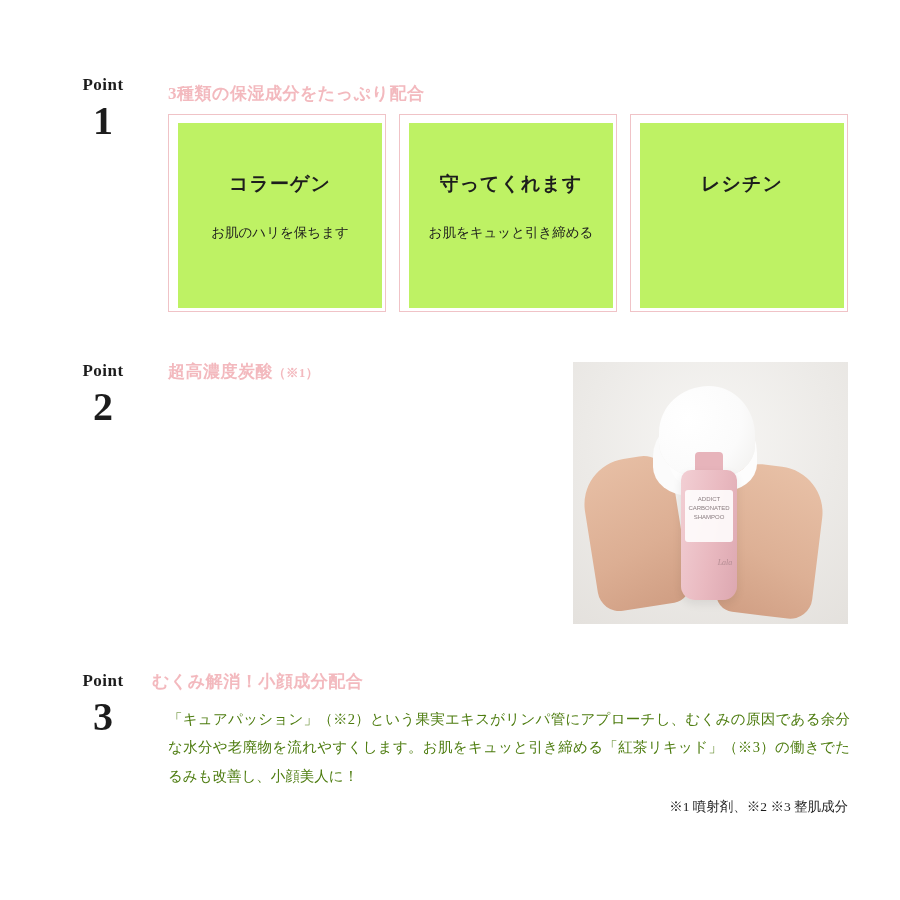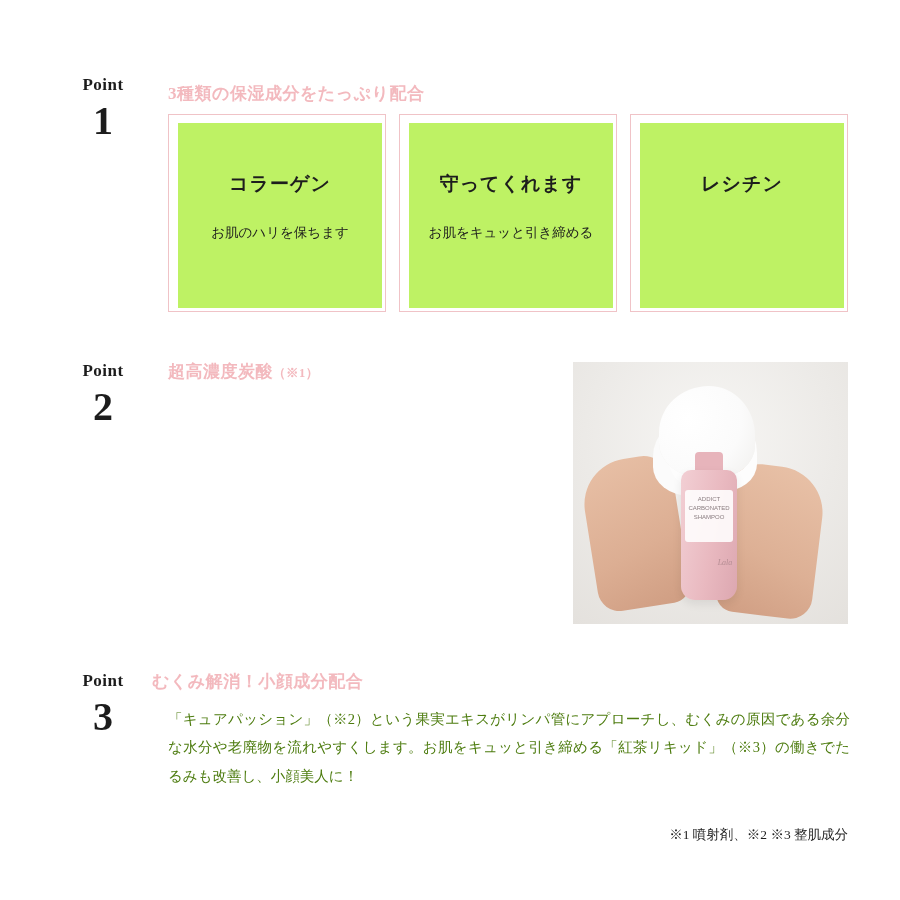--- a/index.html
+++ b/index.html
@@ -224,21 +224,20 @@
     text-align: justify;
   }
   .footnote {
     position: absolute;
     left: 400px;
     top: 798px;
     width: 448px;
     text-align: right;
     font-size: 13.5px;
     color: #1d1d1d;
-    margin-top: 28px;
   }
 </style>
 </head>
 <body>
 
 <div class="page">
 
   <div class="point-label" style="left:58px; top:76px;">
     <div class="point-word">Point</div>
     <div class="point-num">1</div>

